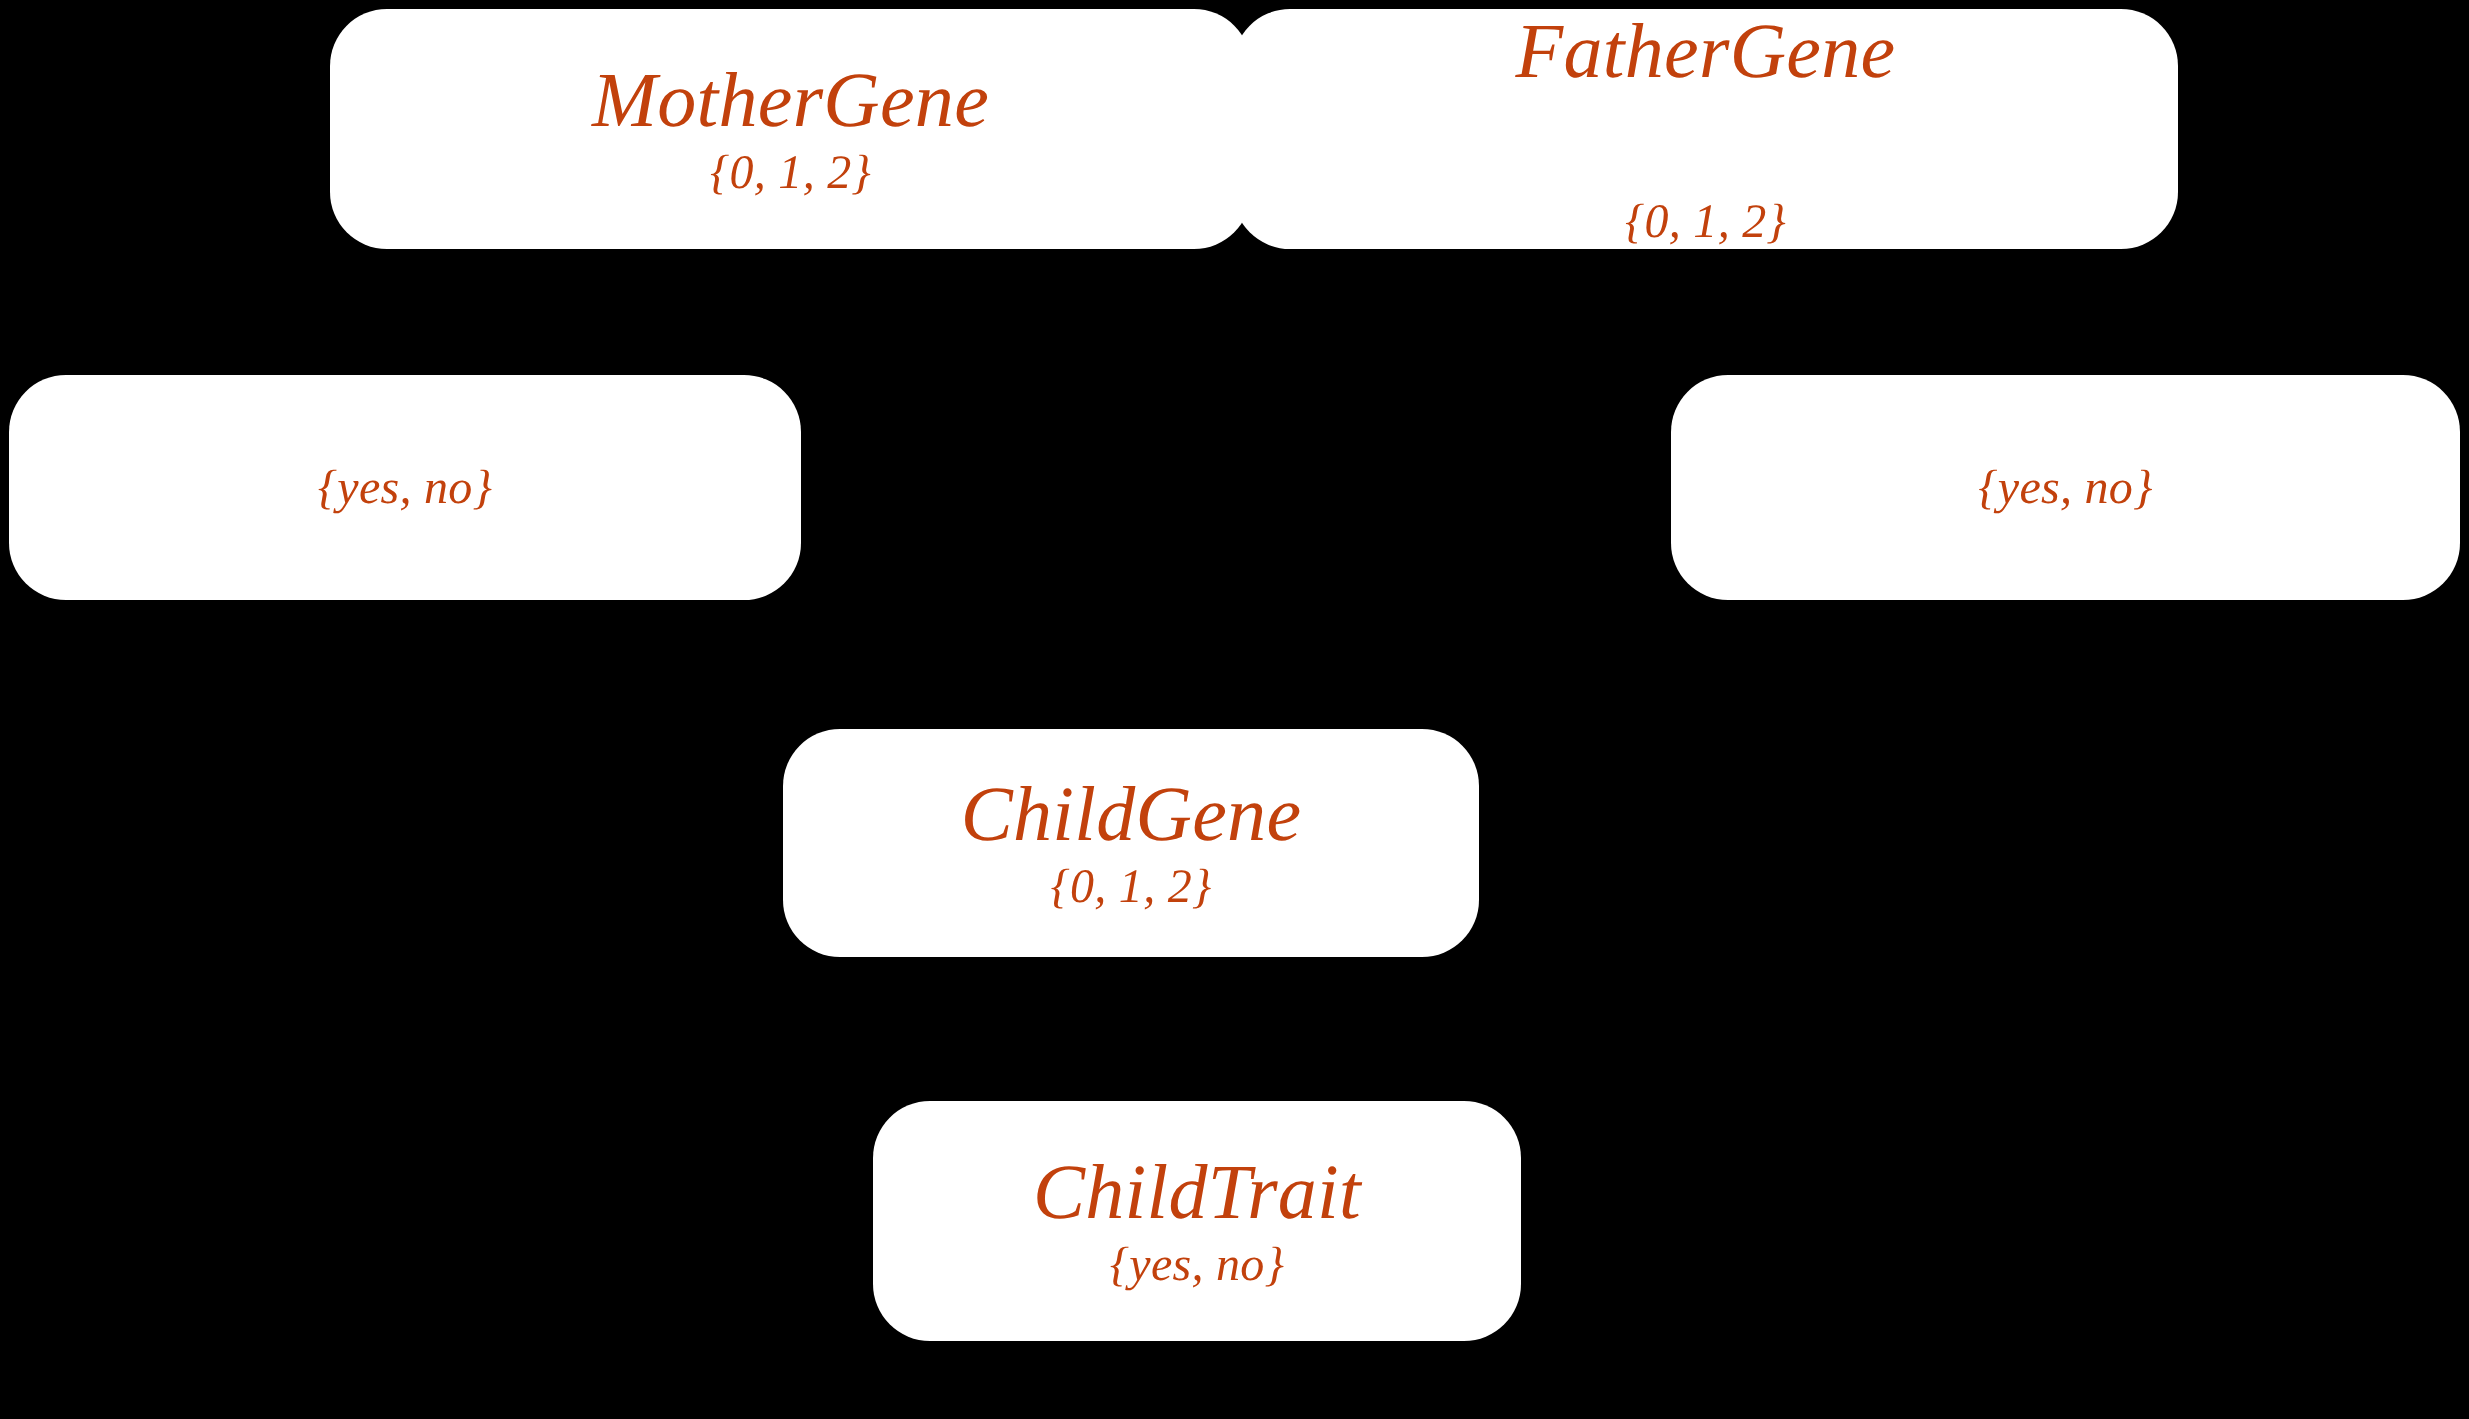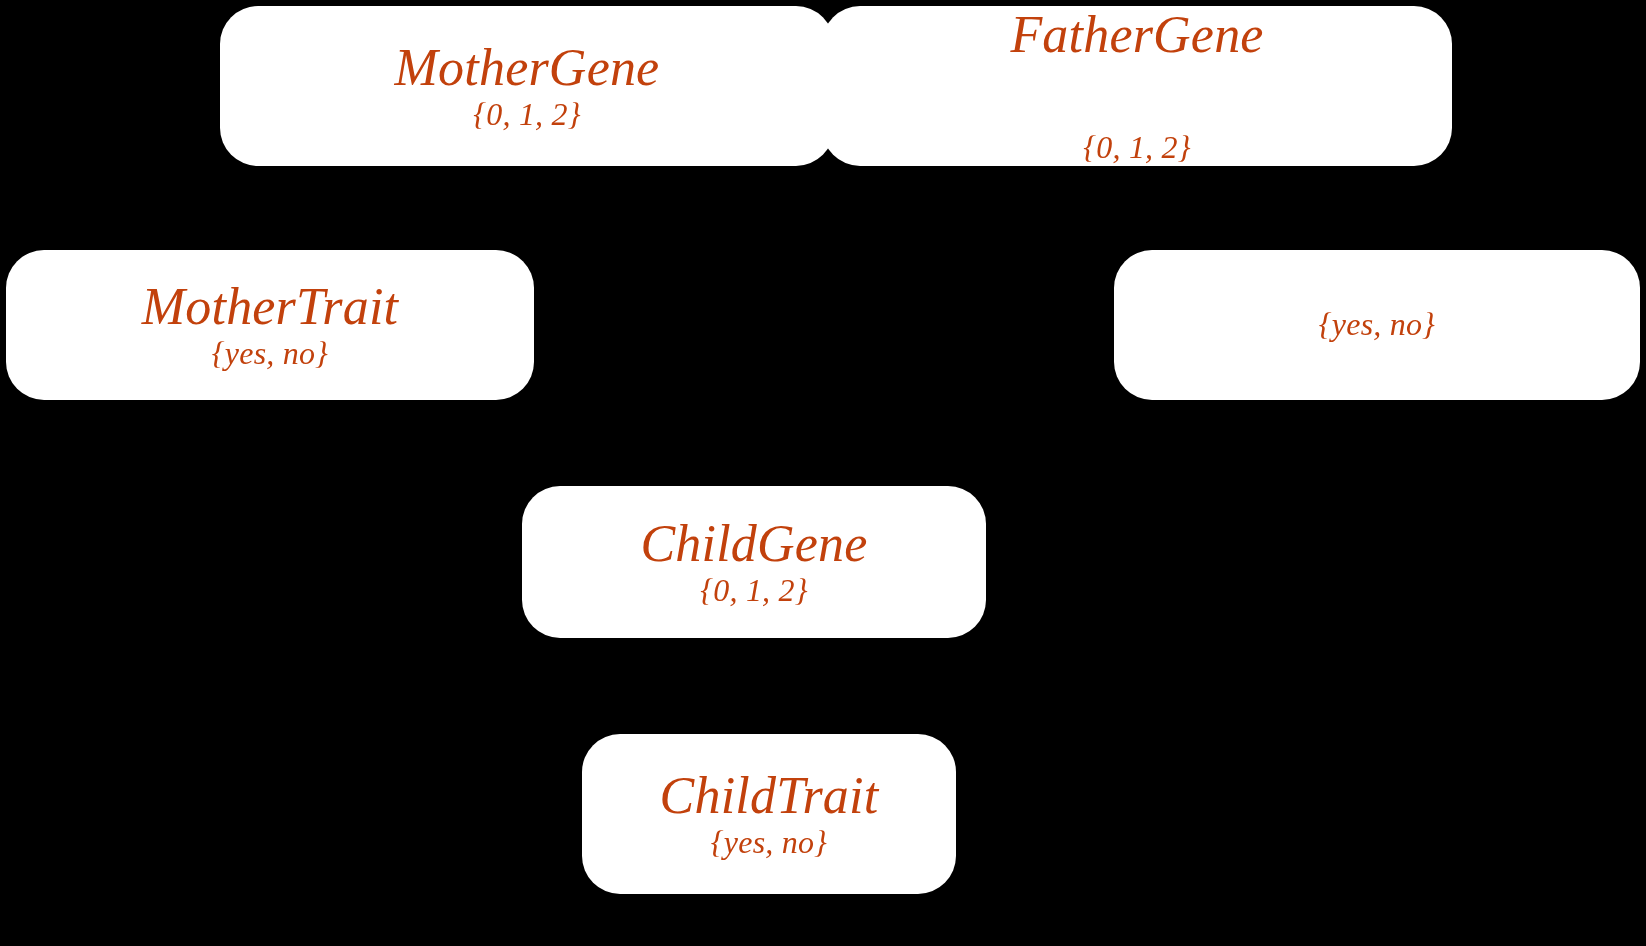--- a/index.html
+++ b/index.html
@@ -40,39 +40,38 @@
     letter-spacing: 0.2px;
     white-space: nowrap;
   }
 
   
   #node-mother-gene  { left: 220px;  top: 6px;   width: 614px; height: 160px; }
   #node-father-gene  { left: 822px;  top: 6px;   width: 630px; height: 160px; justify-content: space-between; }
   #node-mother-trait { left: 6px;    top: 250px; width: 528px; height: 150px; }
   #node-father-trait { left: 1114px; top: 250px; width: 526px; height: 150px; }
   #node-child-gene   { left: 522px;  top: 486px; width: 464px; height: 152px; }
-  #node-child-trait  { left: 582px;  top: 734px; width: 374px; height: 160px; }
+  #node-child-trait  { left: 582px;  top: 734px; width: 432px; height: 160px; }
 </style>
 </head>
 <body>
 
 <div id="canvas">
 
   <div class="node" id="node-mother-gene">
     <div class="node-name">MotherGene</div>
     <div class="node-domain">{0, 1, 2}</div>
   </div>
 
   <div class="node" id="node-father-gene">
     <div class="node-name">FatherGene</div>
     <div class="node-domain">{0, 1, 2}</div>
   </div>
 
   <div class="node" id="node-mother-trait">
-    <div class="node-name">MotherTrait</div>
     <div class="node-domain">{yes, no}</div>
   </div>
 
   <div class="node" id="node-father-trait">
     <div class="node-domain">{yes, no}</div>
   </div>
 
   <div class="node" id="node-child-gene">
     <div class="node-name">ChildGene</div>
     <div class="node-domain">{0, 1, 2}</div>

